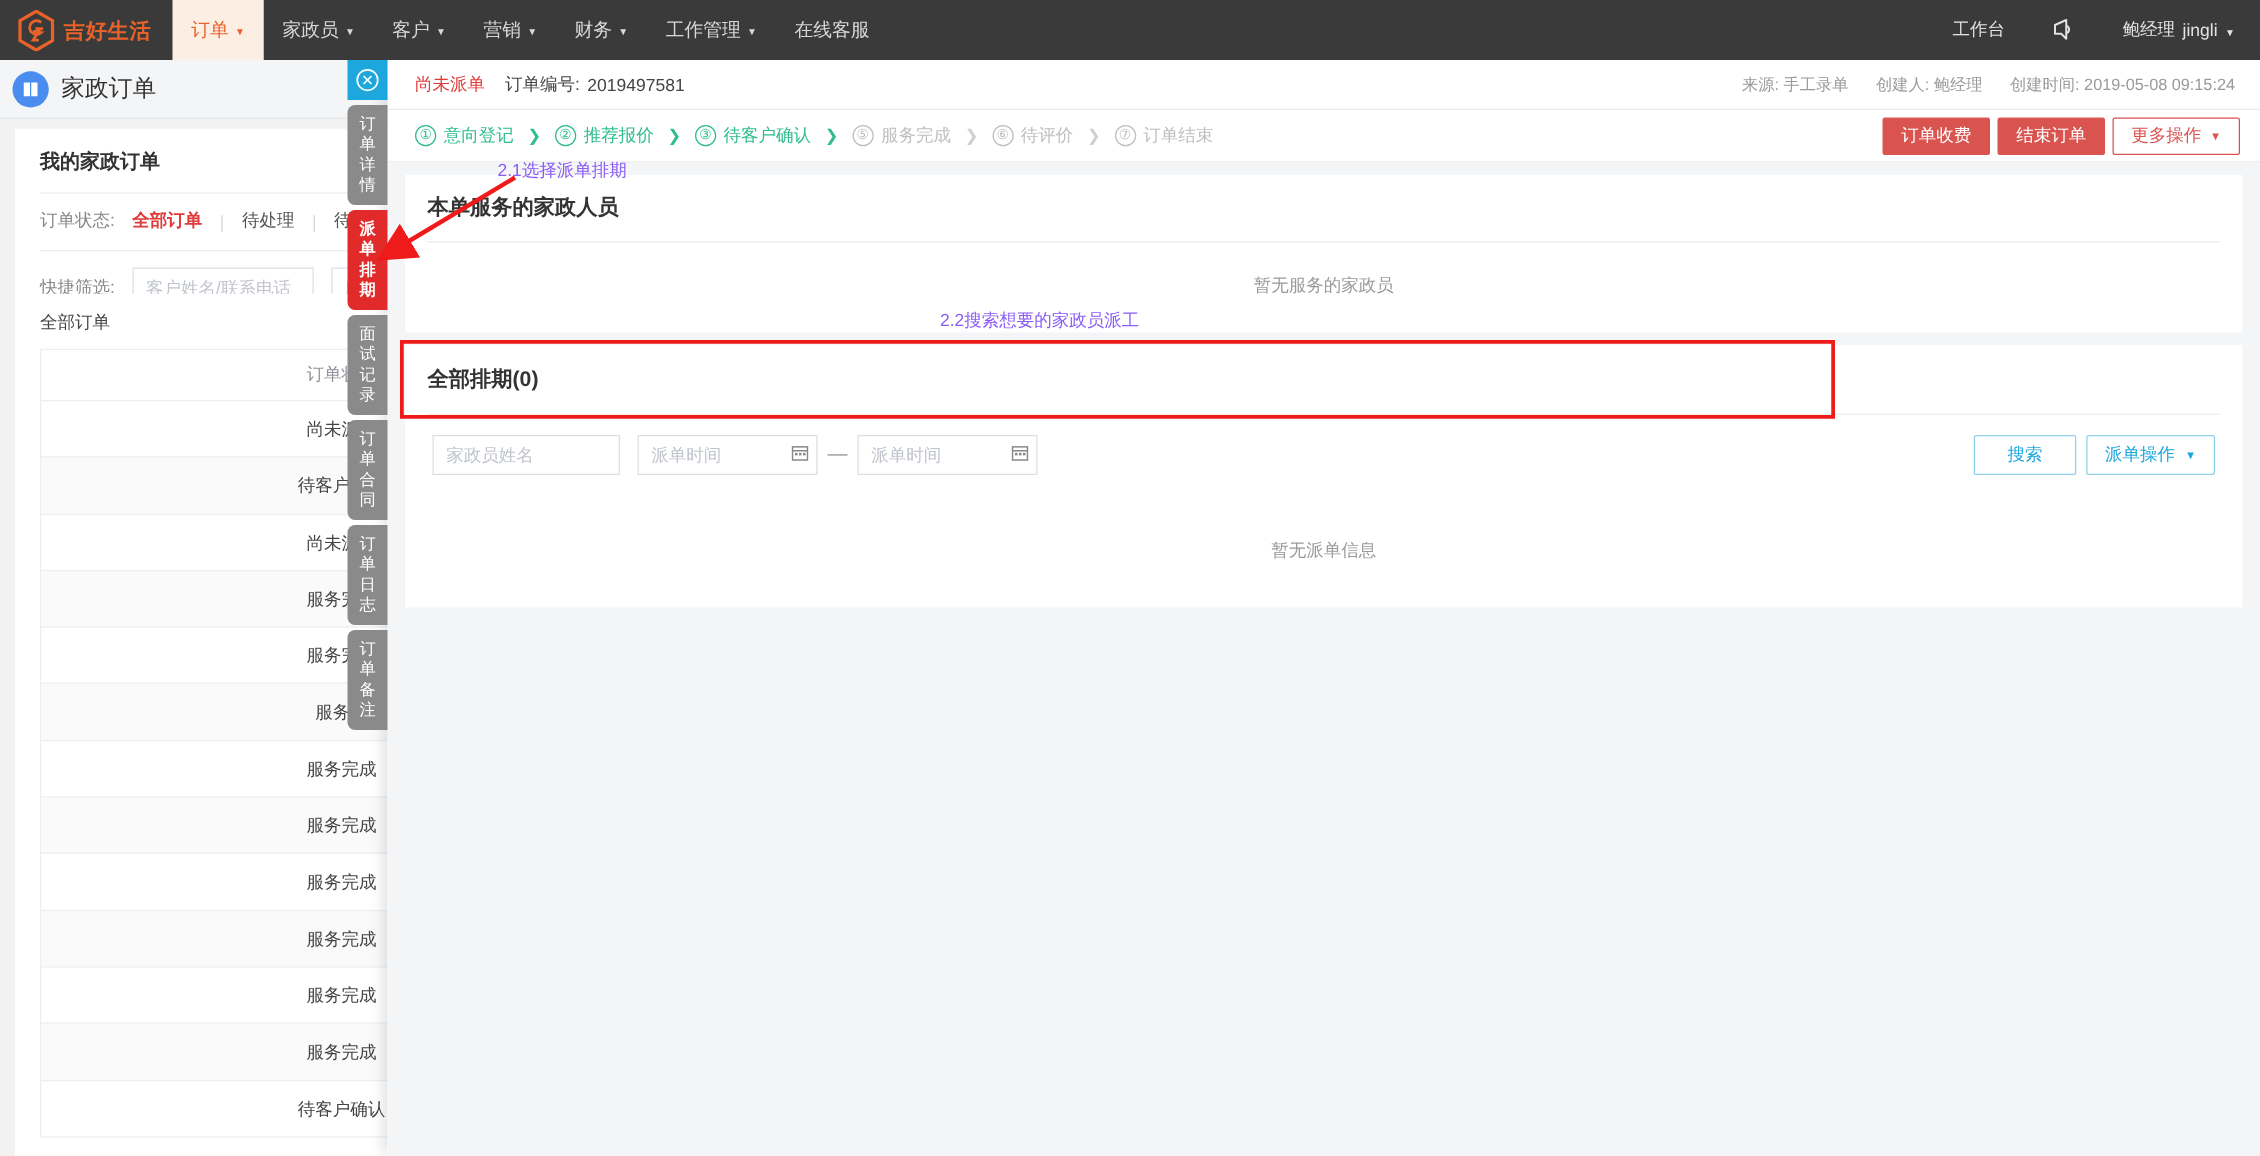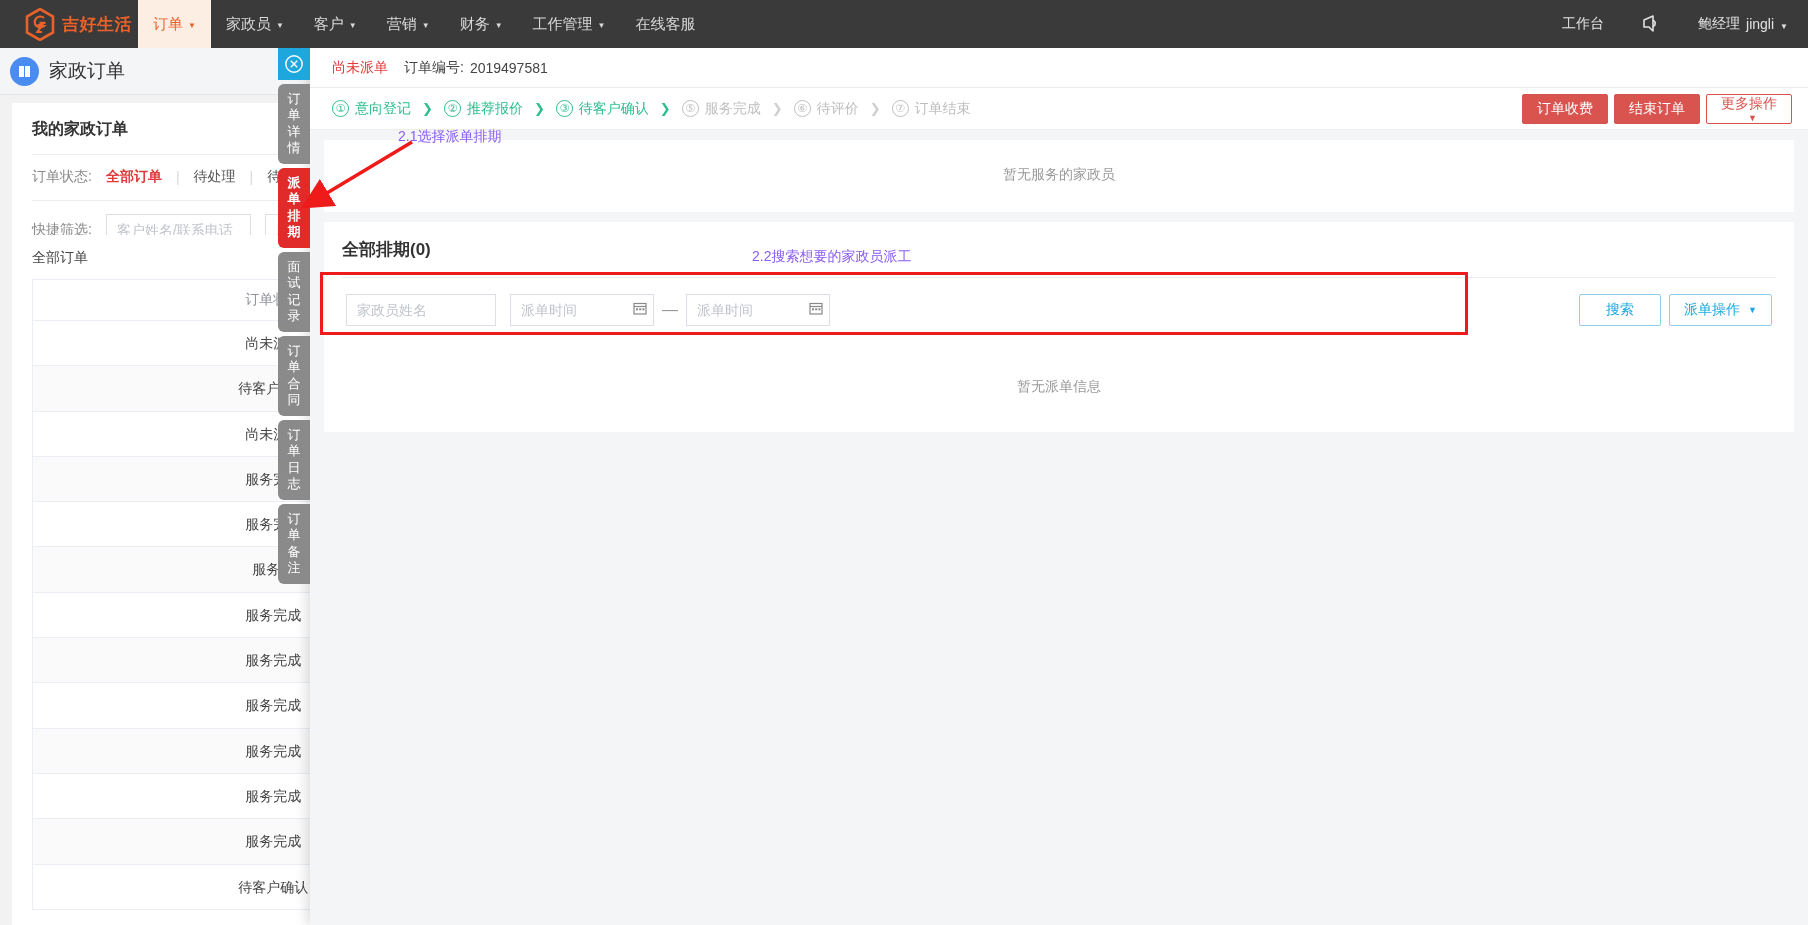--- a/index.html
+++ b/index.html
@@ -13,21 +13,21 @@
   }
   #app { position: relative; width: 1808px; height: 925px; overflow: hidden; }
 
   
   .topnav {
     position: absolute; top: 0; left: 0; width: 1808px; height: 48px;
     background: #3a3a3a; display: flex; align-items: stretch; z-index: 40;
   }
   .brand {
     width: 138px; display: flex; align-items: center; gap: 7px;
-    padding-left: 25px; background: #3a3a3a;
+    padding-left: 14px; background: #3a3a3a;
   }
   .brand-logo { width: 30px; height: 33px; position: relative; flex: 0 0 auto; }
   .brand-logo svg { display: block; }
   .brand-text {
     color: #e8622a; font-size: 17px; font-weight: bold; letter-spacing: .5px;
     white-space: nowrap;
   }
   .nav-items { display: flex; align-items: stretch; }
   .nav-item {
     display: flex; align-items: center; padding: 0 15px;
@@ -125,21 +125,21 @@
   .step-arrow { margin: 0 11px; font-size: 13px; font-weight: bold; }
   .step-arrow.done { color: #2fbd8f; }
   .step-arrow.todo { color: #cfcfcf; }
   .head-btns { margin-left: auto; display: flex; gap: 6px; }
   .btn {
     height: 30px; padding: 0 14px; font-size: 14px; border-radius: 2px;
     display: inline-flex; align-items: center; cursor: pointer; white-space: nowrap;
     font-family: "Liberation Sans", "DejaVu Sans", sans-serif;
   }
   .btn-red { background: #d9534f; color: #fff; border: 1px solid #d9534f; }
-  .btn-red-o { background: #fff; color: #d9534f; border: 1px solid #d9534f; flex-direction: column; }
+  .btn-red-o { background: #fff; color: #d9534f; border: 1px solid #d9534f; }
   .btn-red-o .caret { margin-left: 7px; font-size: 9px; }
 
   
   .vtabs {
     position: absolute; top: 48px; left: 278px; width: 32px; z-index: 35;
     display: flex; flex-direction: column; align-items: flex-start;
   }
   .vtab-close {
     width: 32px; height: 32px; background: #1da7dd; color: #fff;
     display: flex; align-items: center; justify-content: center; cursor: pointer;
@@ -413,20 +413,25 @@
         <span>注</span>
       </div>
   </div>
 
   <div class="modal">
 
     <div class="modal-head">
       <span class="mh-status">尚未派单</span>
       <span class="mh-no">订单编号:</span>
       <span class="mh-no" style="margin-left:6px;">2019497581</span>
+      <div class="mh-right">
+        <span>来源: 手工录单</span>
+        <span>创建人: 鲍经理</span>
+        <span>创建时间: 2019-05-08 09:15:24</span>
+      </div>
     </div>
 
     <div class="modal-steps">
       <div class="steps">
         <span class="step done">
           <span class="num">①</span>
           <span>意向登记</span>
         </span>
         <span class="step-arrow done">❯</span>
         <span class="step done">
@@ -460,20 +465,24 @@
         <span class="btn btn-red-o">
           <span>更多操作</span>
           <span class="caret">▼</span>
         </span>
       </div>
     </div>
 
     <div class="modal-body">
 
       <div class="card">
+        <div class="card-top">
+          <div class="card-title">本单服务的家政人员</div>
+          <div class="card-div"></div>
+        </div>
         <div class="empty">暂无服务的家政员</div>
       </div>
 
       <div class="card2">
         <div class="card2-title">全部排期(0)</div>
         <div class="searchbox">
           <input class="inp sb-input" type="text" placeholder="家政员姓名" style="">
           <span class="date-wrap">
             <input class="inp" type="text" placeholder="派单时间" style="">
             <span class="cal-ico">

